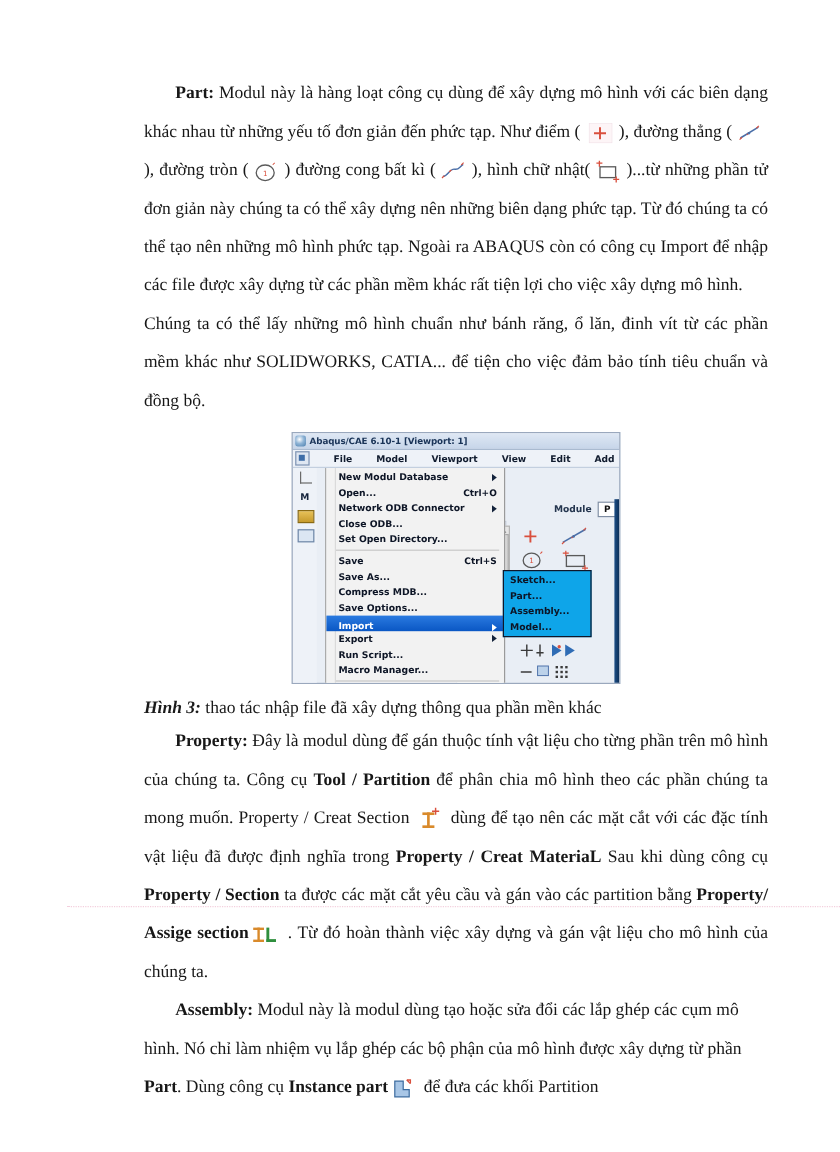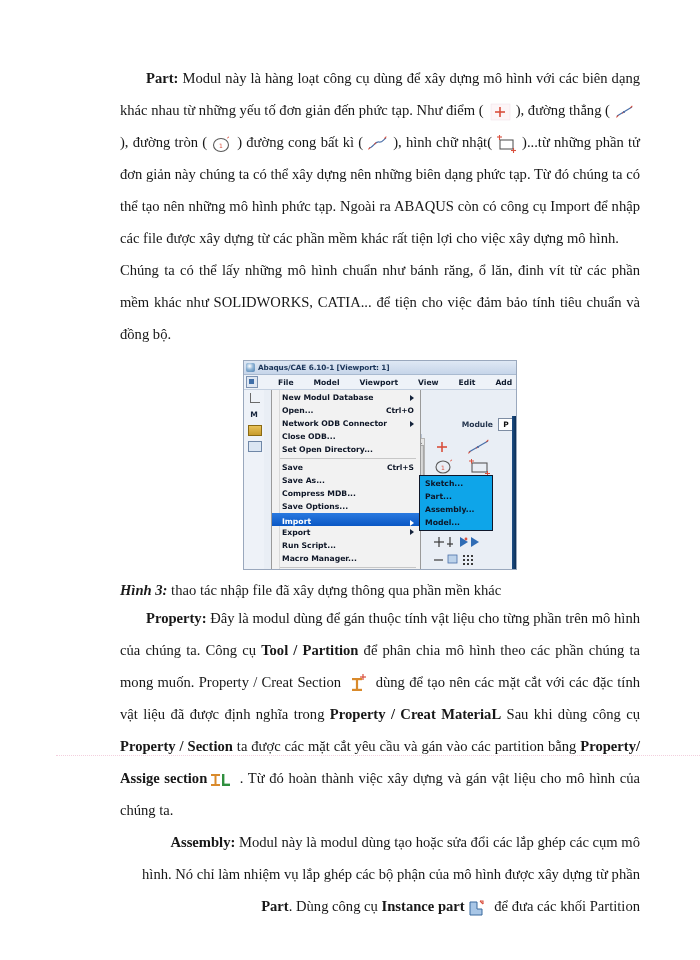--- a/index.html
+++ b/index.html
@@ -28,21 +28,21 @@
 
   
   .para {
     font-size: 14.6px;
     line-height: 32px;
     text-align: justify;
     text-justify: inter-word;
     margin: 0;
     color: #171717;
   }
-  .para.last-left { text-align: right; }
+  .para.last-left { text-align: left; }
   .indent { text-indent: 26px; }
   .b { font-weight: bold; }
   .bi { font-weight: bold; font-style: italic; }
 
   
   .ico {
     display: inline-block;
     vertical-align: middle;
     position: relative;
     margin: 0 3px;

